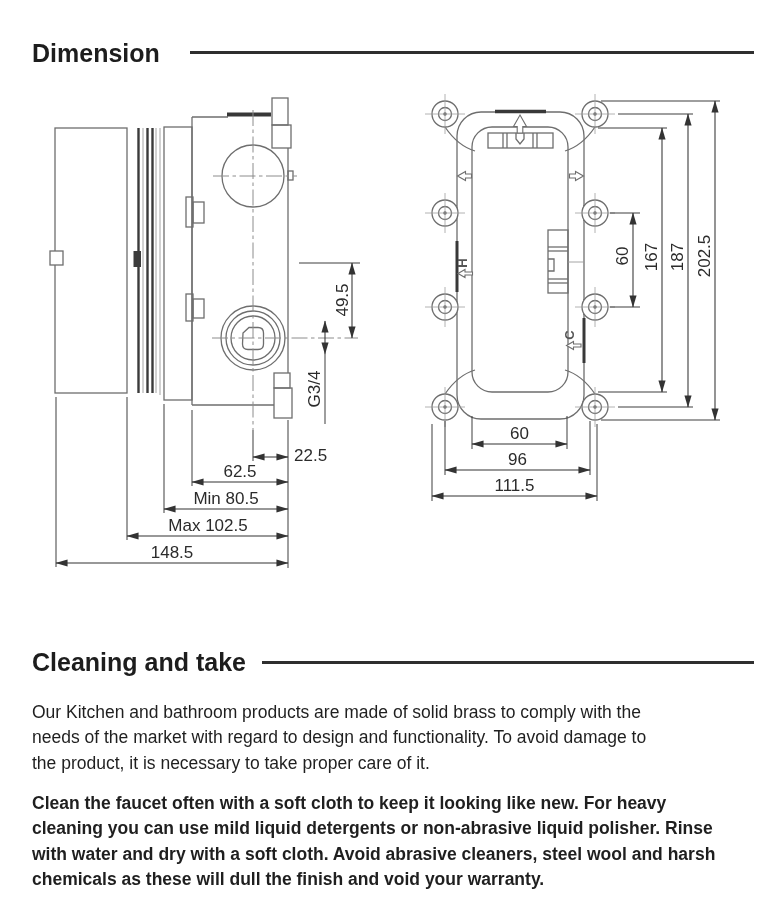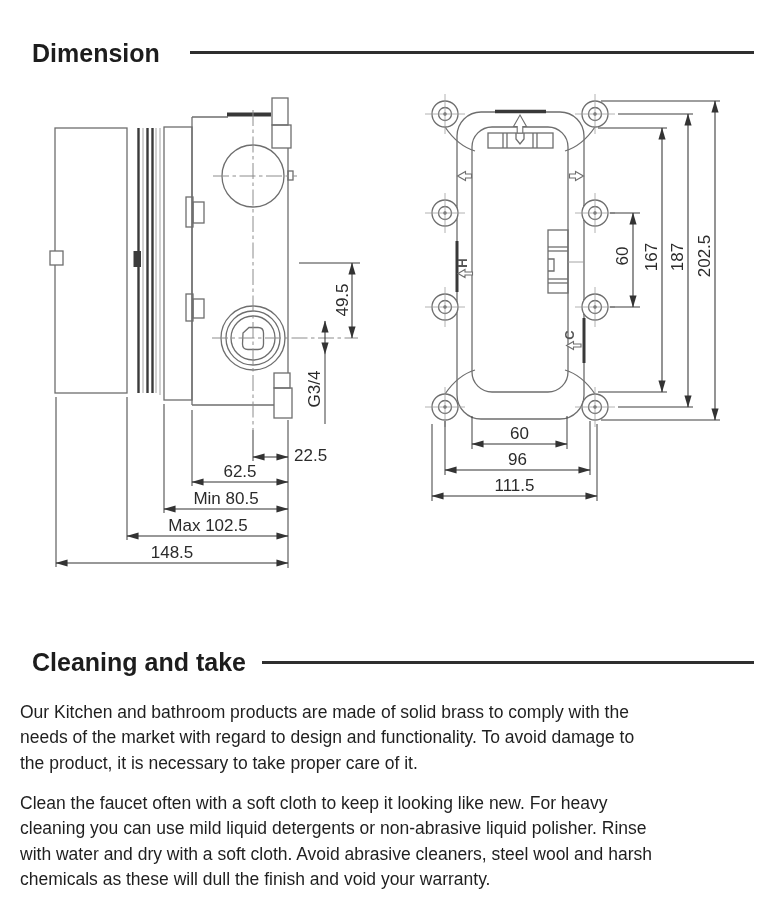--- a/index.html
+++ b/index.html
@@ -1,20 +1,20 @@
 <!DOCTYPE html>
 <html><head>
 <meta charset="utf-8">
 <style>
   html,body{margin:0;padding:0;background:#ffffff;}
   body{width:777px;height:900px;position:relative;overflow:hidden;
        font-family:"Liberation Sans",sans-serif;color:#222;}
   .sec-title{position:absolute;left:32px;font-size:25px;font-weight:bold;color:#1d1d1d;letter-spacing:0;text-align:center;}
   .sec-rule{position:absolute;height:2.5px;background:#2f2f2f;}
-  .para{position:absolute;left:20px;width:728px;font-size:17.5px;line-height:25.4px;color:#1f1f1f;}
+  .para{position:absolute;left:32px;width:728px;font-size:17.5px;line-height:25.4px;color:#1f1f1f;}
   svg{position:absolute;left:0;top:0;}
   .g1{fill:none;stroke:#6e6e6e;stroke-width:1.3;}
   .g1f{fill:#ffffff;stroke:#6e6e6e;stroke-width:1.3;}
   .gw{fill:#ffffff;stroke:#6e6e6e;stroke-width:1.3;}
   .g2{stroke:#9a9a9a;stroke-width:0.9;}
   .gs{stroke:#3a3a3a;stroke-width:2.4;}
   .cl{stroke:#8c8c8c;stroke-width:1;stroke-dasharray:16 3.5 3.5 3.5;}
   .cl2{stroke:#a0a0a0;stroke-width:0.8;}
   .ext{stroke:#333333;stroke-width:0.95;fill:none;}
   .dim{stroke:#333333;stroke-width:1.05;fill:none;}
@@ -220,13 +220,13 @@
       <line class="dim" x1="432" y1="496" x2="597" y2="496" marker-start="url(#ah)" marker-end="url(#ah)"></line>
       <text class="dt" x="514.5" y="490.5" text-anchor="middle">111.5</text>
     </g>
   </g>
 </svg>
 
 <div class="sec-title" style="top:648px;">Cleaning and take</div>
 <div class="sec-rule" style="left:262px;top:661px;width:492px;"></div>
 
 <div class="para" style="top:700px;">Our Kitchen and bathroom products are made of solid brass to comply with the<br>needs of the market with regard to design and functionality. To avoid damage to<br>the product, it is necessary to take proper care of it.</div>
-<div class="para" style="top:791px;">Clean the faucet often with a soft cloth to keep it looking like new. For heavy<br>cleaning you can use mild liquid detergents or non-abrasive liquid polisher. Rinse<br>with water and dry with a soft cloth. Avoid abrasive cleaners, steel wool and harsh<br>chemicals as these will dull the finish and void your warranty.</div>
+<div class="para" style="top:791px;font-weight:bold;">Clean the faucet often with a soft cloth to keep it looking like new. For heavy<br>cleaning you can use mild liquid detergents or non-abrasive liquid polisher. Rinse<br>with water and dry with a soft cloth. Avoid abrasive cleaners, steel wool and harsh<br>chemicals as these will dull the finish and void your warranty.</div>
 
 </body></html>

